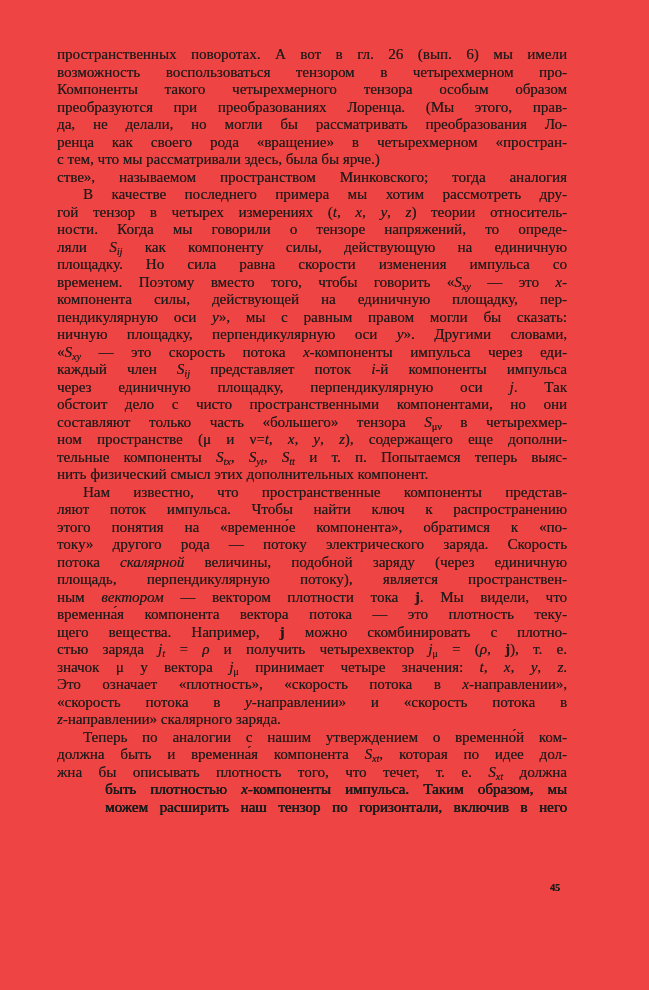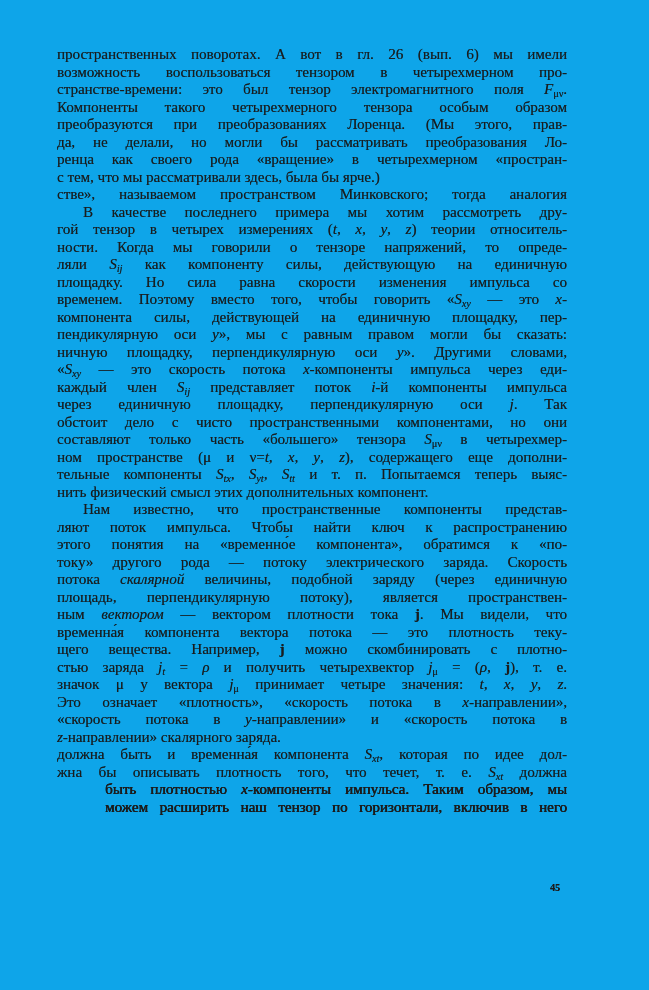--- a/index.html
+++ b/index.html
@@ -5,21 +5,21 @@
   html, body { margin: 0; padding: 0; }
   body {
     width: 649px; height: 990px;
     background: #fdfdfc;
     overflow: hidden;
     position: relative;
     font-family: "Liberation Serif", "DejaVu Serif", serif;
   }
   .book-page {
     position: absolute; inset: 0;
-    background: #0ea5e9;
+    background: #ef4444;
   }
   .text-block {
     position: absolute;
     left: 57px; top: 46px; width: 510px;
     font-size: 15px;
     line-height: 17.5px;
     color: #1c1c1c;
     text-shadow: 0.25px 0 0 rgba(0,0,0,0.55);
   }
   .para { margin: 0; padding: 0; }
@@ -52,21 +52,20 @@
   }
 </style>
 </head>
 <body>
 
 <div class="book-page">
   <div class="text-block">
       <div class="para">
         <div class="line">пространственных поворотах. А вот в гл. 26 (вып. 6) мы имели</div>
         <div class="line">возможность воспользоваться тензором в четырехмерном про-</div>
-        <div class="line">странстве-времени: это был тензор электромагнитного поля <i>F</i><sub>μν</sub>.</div>
         <div class="line">Компоненты такого четырехмерного тензора особым образом</div>
         <div class="line">преобразуются при преобразованиях Лоренца. (Мы этого, прав-</div>
         <div class="line">да, не делали, но могли бы рассматривать преобразования Ло-</div>
         <div class="line">ренца как своего рода «вращение» в четырехмерном «простран-</div>
         <div class="line endline">с тем, что мы рассматривали здесь, была бы ярче.)</div>
         <div class="line">стве», называемом пространством Минковского; тогда аналогия</div>
       </div>
       <div class="para">
         <div class="line indent">В качестве последнего примера мы хотим рассмотреть дру-</div>
         <div class="line">гой тензор в четырех измерениях (<i>t</i>, <i>x</i>, <i>y</i>, <i>z</i>) теории относитель-</div>
@@ -96,20 +95,21 @@
         <div class="line">ным <i>вектором</i> — вектором плотности тока <b>j</b>. Мы видели, что</div>
         <div class="line">временна́я компонента вектора потока — это плотность теку-</div>
         <div class="line">щего вещества. Например, <b>j</b> можно скомбинировать с плотно-</div>
         <div class="line">стью заряда <i>j</i><sub><i>t</i></sub> = <i>ρ</i> и получить четырехвектор <i>j</i><sub>μ</sub> = (<i>ρ</i>, <b>j</b>), т. е.</div>
         <div class="line">значок μ у вектора <i>j</i><sub>μ</sub> принимает четыре значения: <i>t</i>, <i>x</i>, <i>y</i>, <i>z</i>.</div>
         <div class="line">Это означает «плотность», «скорость потока в <i>x</i>-направлении»,</div>
         <div class="line">«скорость потока в <i>y</i>-направлении» и «скорость потока в</div>
         <div class="line endline"><i>z</i>-направлении» скалярного заряда.</div>
       </div>
       <div class="para">
+        <div class="line indent">Теперь по аналогии с нашим утверждением о временно́й ком-</div>
         <div class="line">должна быть и временна́я компонента <i>S</i><sub><i>xt</i></sub>, которая по идее дол-</div>
         <div class="line">жна бы описывать плотность того, что течет, т. е. <i>S</i><sub><i>xt</i></sub> должна</div>
         <div class="line heavy">быть плотностью <i>x</i>-компоненты импульса. Таким образом, мы</div>
         <div class="line heavy">можем расширить наш тензор по горизонтали, включив в него</div>
       </div>
     </div>
   <div class="page-num">45</div>
 </div>
 
 </body></html>

